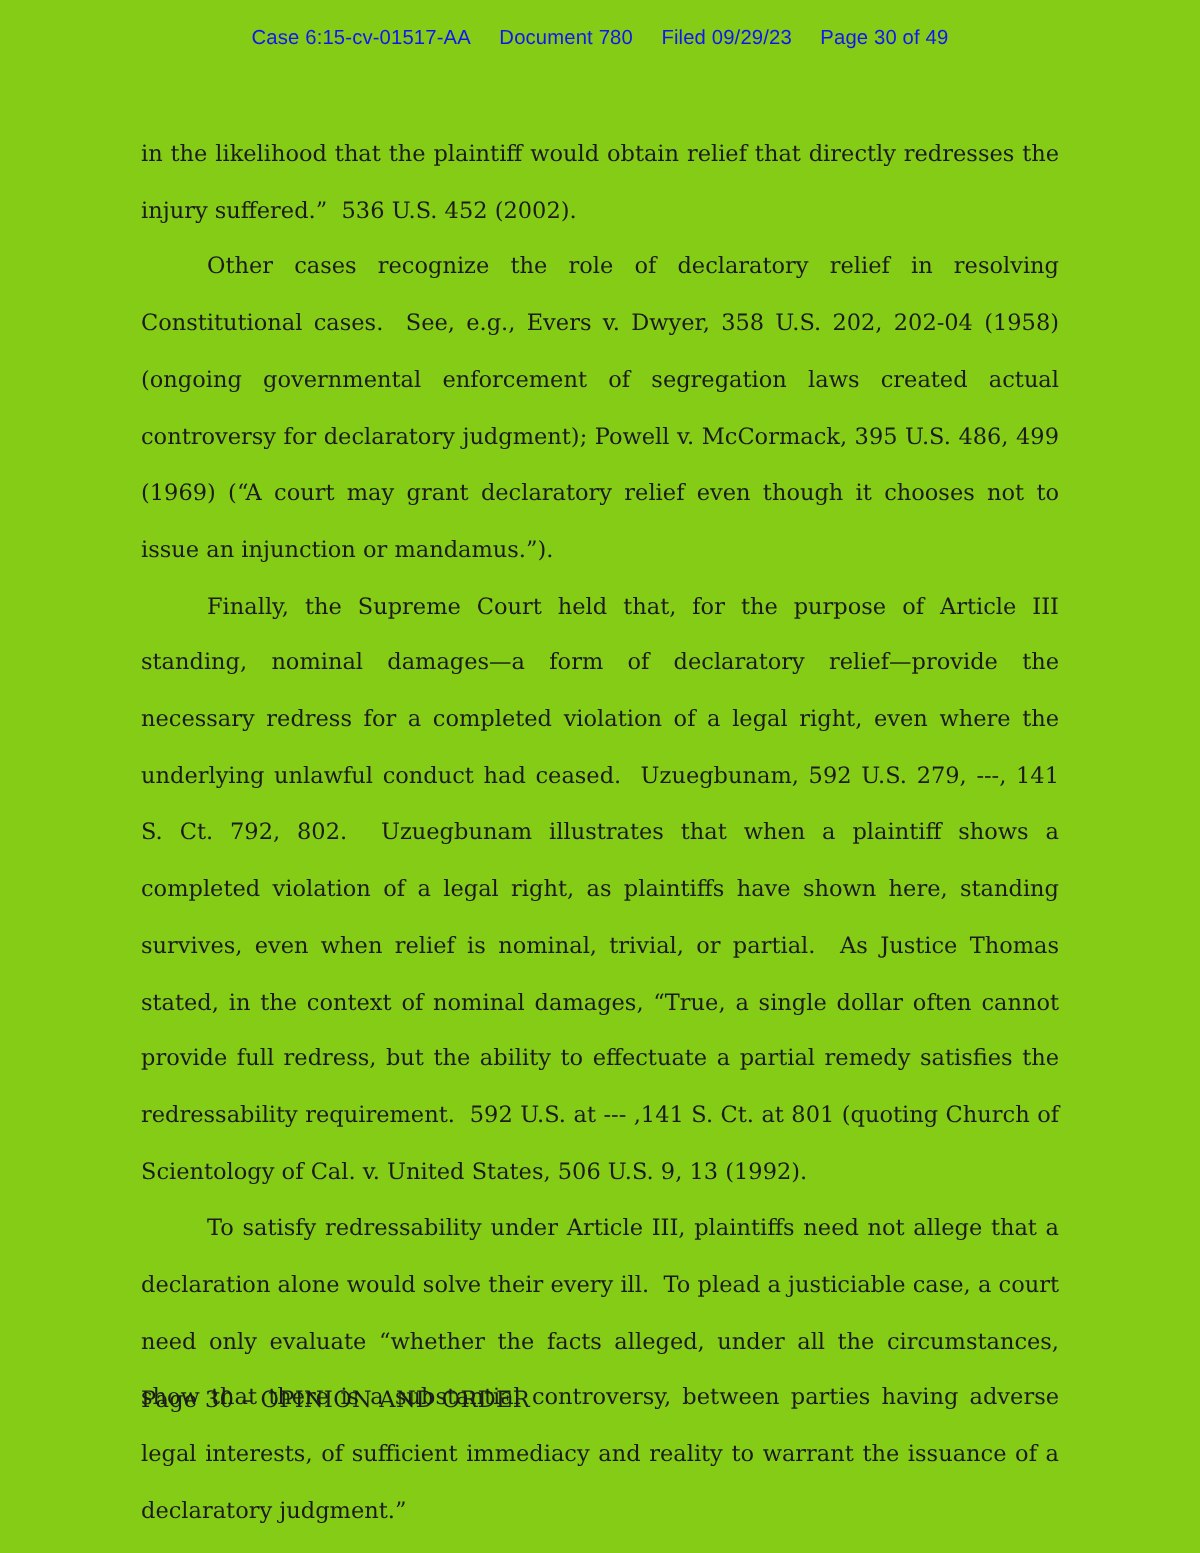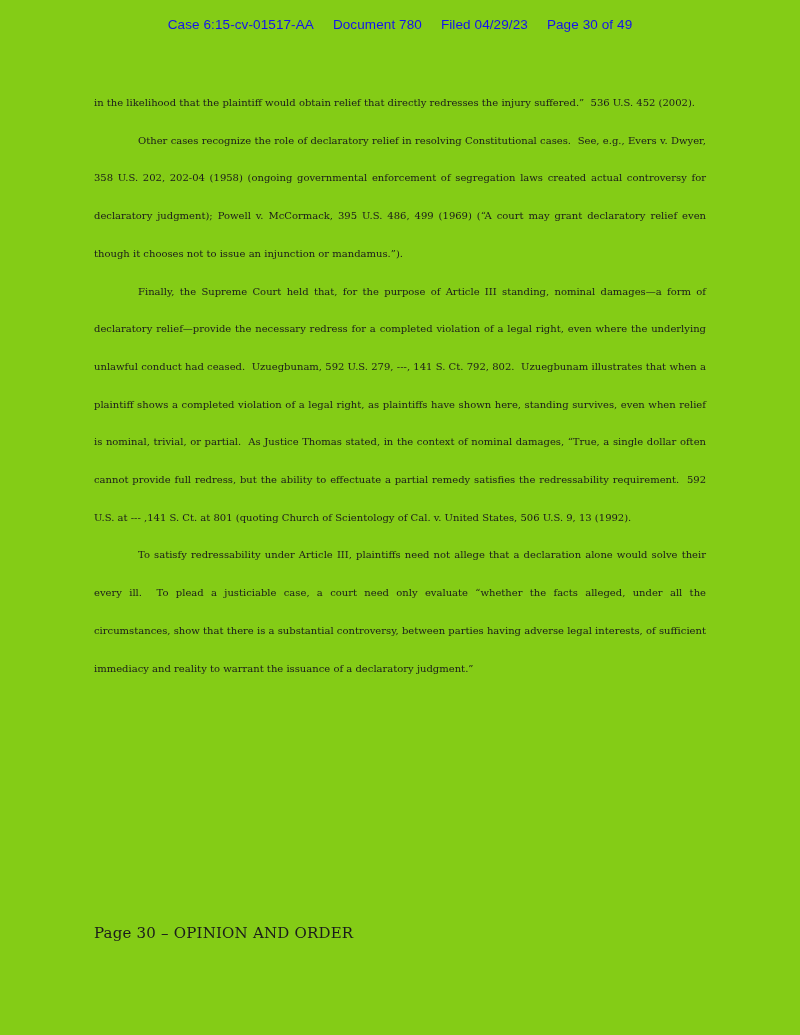--- a/index.html
+++ b/index.html
@@ -23,21 +23,21 @@
     font-family: "Liberation Sans", sans-serif;
     font-size: 13.5px;
     letter-spacing: 0.1px;
     white-space: nowrap;
   }
   .body-text {
     position: absolute;
     left: 94px;
     top: 84px;
     width: 612px;
-    font-size: 10px;
+    font-size: 15px;
     line-height: 37.7px;
     text-align: justify;
     text-align-last: left;
   }
   p.para {
     margin: 0;
     padding: 0;
     white-space: pre-wrap;
   }
   p.indent { text-indent: 44px; }
@@ -51,21 +51,21 @@
   }
 </style>
 </head>
 <body>
 
 <div class="page">
 
   <div class="doc-header" style="color: rgb(20, 20, 238);">
     <span>Case 6:15-cv-01517-AA</span>
     <span>Document 780</span>
-    <span>Filed 04/29/23</span>
+    <span>Filed 09/29/23</span>
     <span>Page 30 of 49</span>
   </div>
 
   <main class="body-text">
     <p class="para"><span>in the likelihood that the plaintiff would obtain relief that directly redresses the injury suffered.”  536 U.S. 452 (2002).</span></p>
     <p class="para indent"><span>Other cases recognize the role of declaratory relief in resolving Constitutional cases.  </span><span class="it">See, e.g.</span><span>, </span><span class="it">Evers v. Dwyer</span><span>, 358 U.S. 202, 202-04 (1958) (ongoing governmental enforcement of segregation laws created actual controversy for declaratory judgment); </span><span class="it">Powell v. McCormack</span><span>, 395 U.S. 486, 499 (1969) (“A court may grant declaratory relief even though it chooses not to issue an injunction or mandamus.”).</span></p>
     <p class="para indent"><span>Finally, the Supreme Court held that, for the purpose of Article III standing, nominal damages—a form of declaratory relief—provide the necessary redress for a completed violation of a legal right, even where the underlying unlawful conduct had ceased.  </span><span class="it">Uzuegbunam</span><span>, 592 U.S. 279, ---, 141 S. Ct. 792, 802.  </span><span class="it">Uzuegbunam</span><span> illustrates that when a plaintiff shows a completed violation of a legal right, as plaintiffs have shown here, standing survives, even when relief is nominal, trivial, or partial.  As Justice Thomas stated, in the context of nominal damages, “True, a single dollar often cannot provide full redress, but the ability to effectuate a partial remedy satisfies the redressability requirement.  592 U.S. at --- ,141 S. Ct. at 801 (quoting </span><span class="it">Church of Scientology of Cal. v. United States</span><span>, 506 U.S. 9, 13 (1992).</span></p>
     <p class="para indent"><span>To satisfy redressability under Article III, plaintiffs need not allege that a declaration alone would solve their every ill.  To plead a justiciable case, a court need only evaluate “whether the facts alleged, under all the circumstances, show that there is a substantial controversy, between parties having adverse legal interests, of sufficient immediacy and reality to warrant the issuance of a declaratory judgment.”</span></p>
   </main>
 

